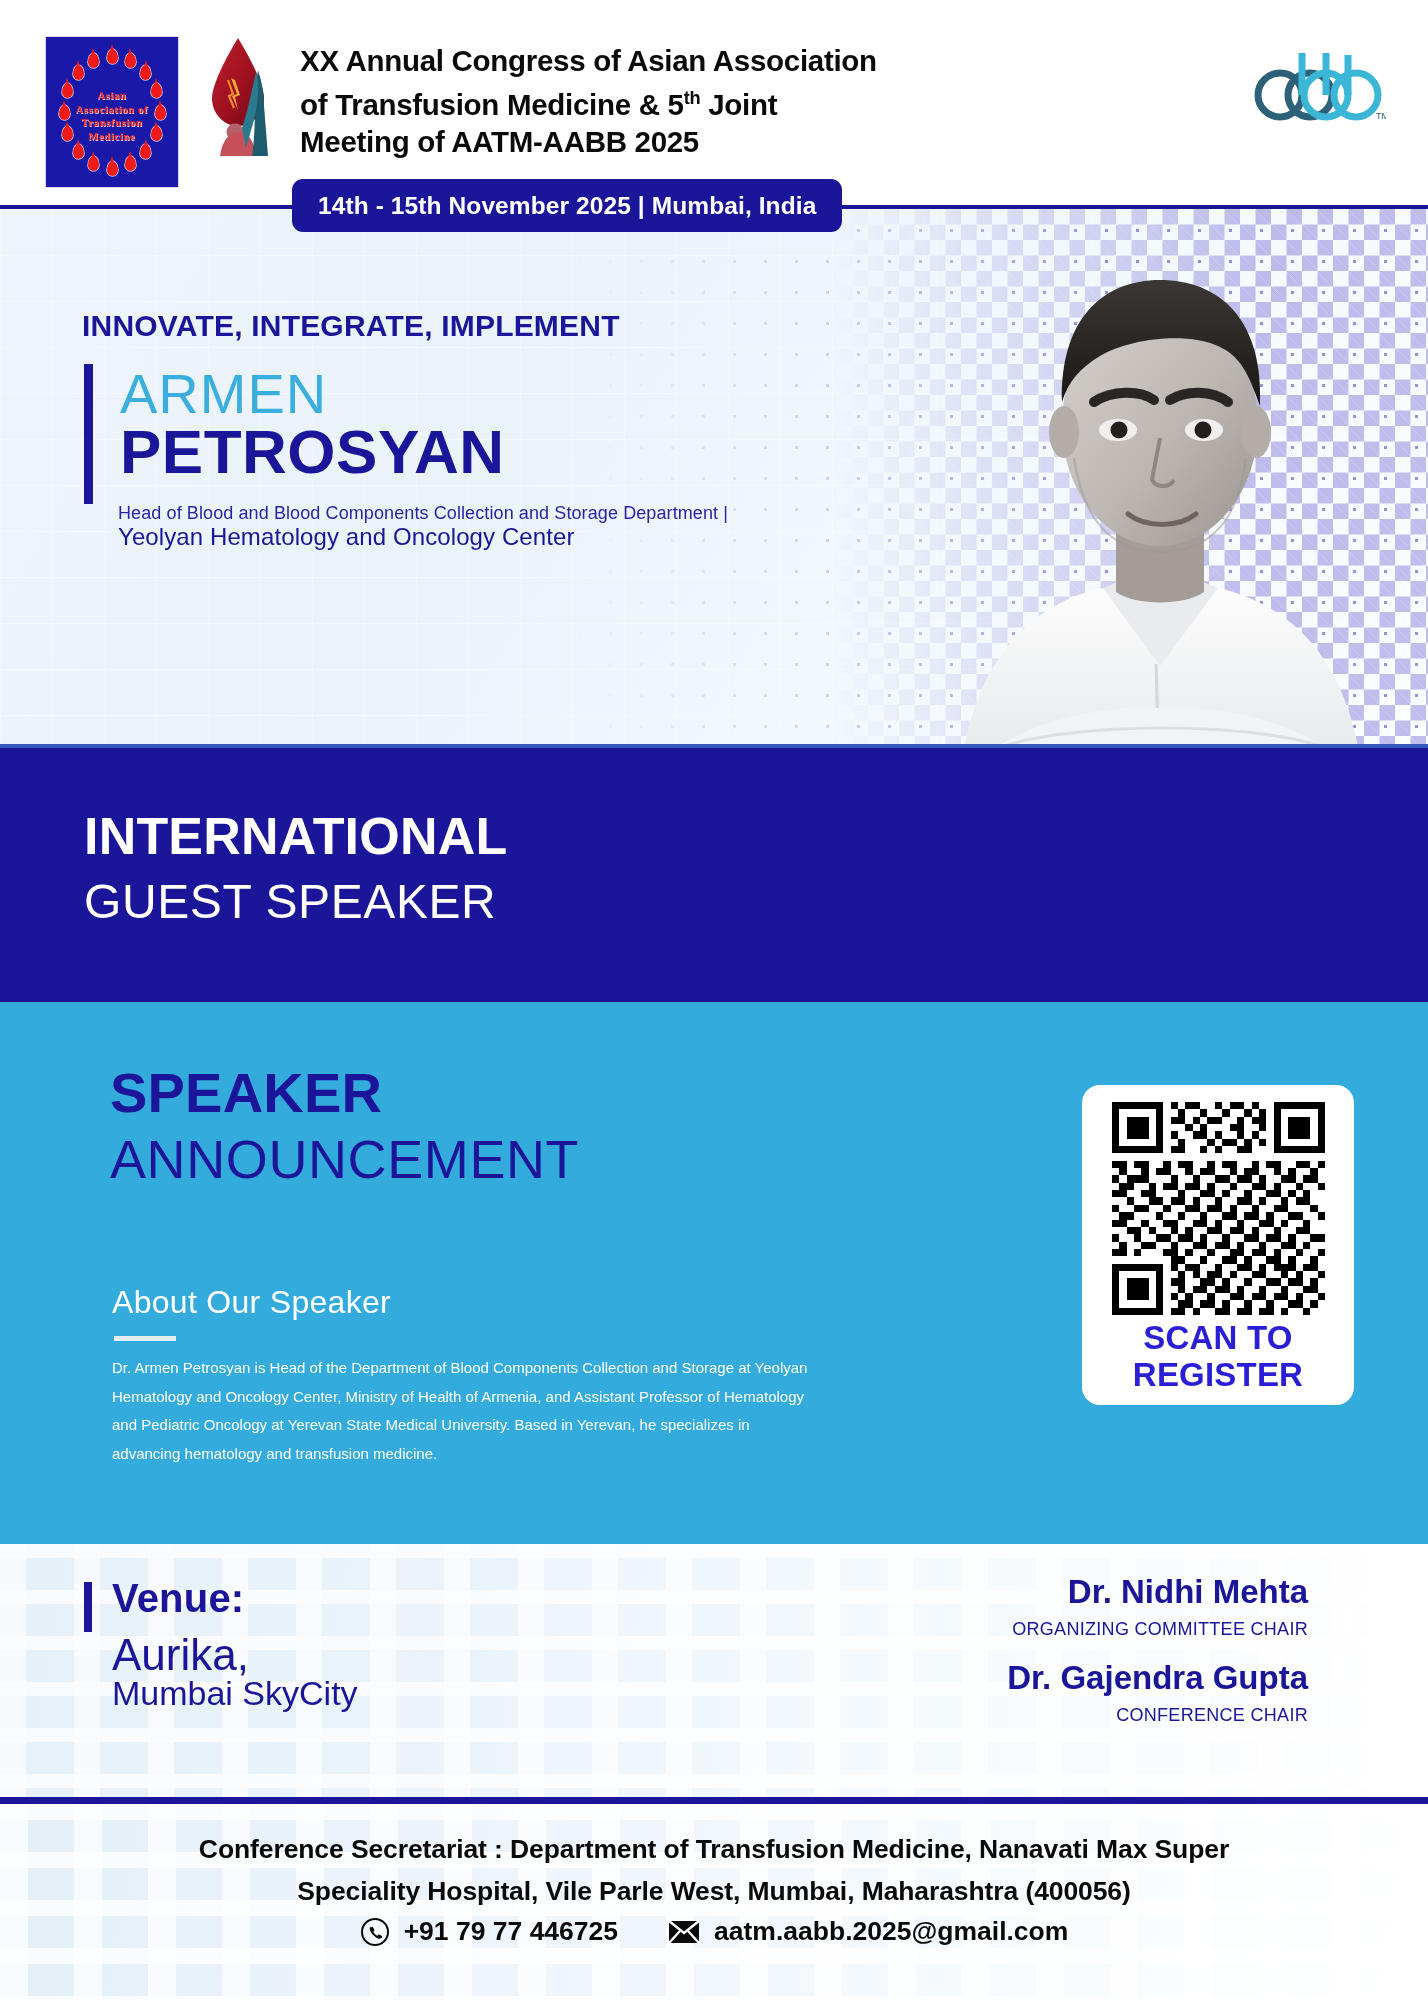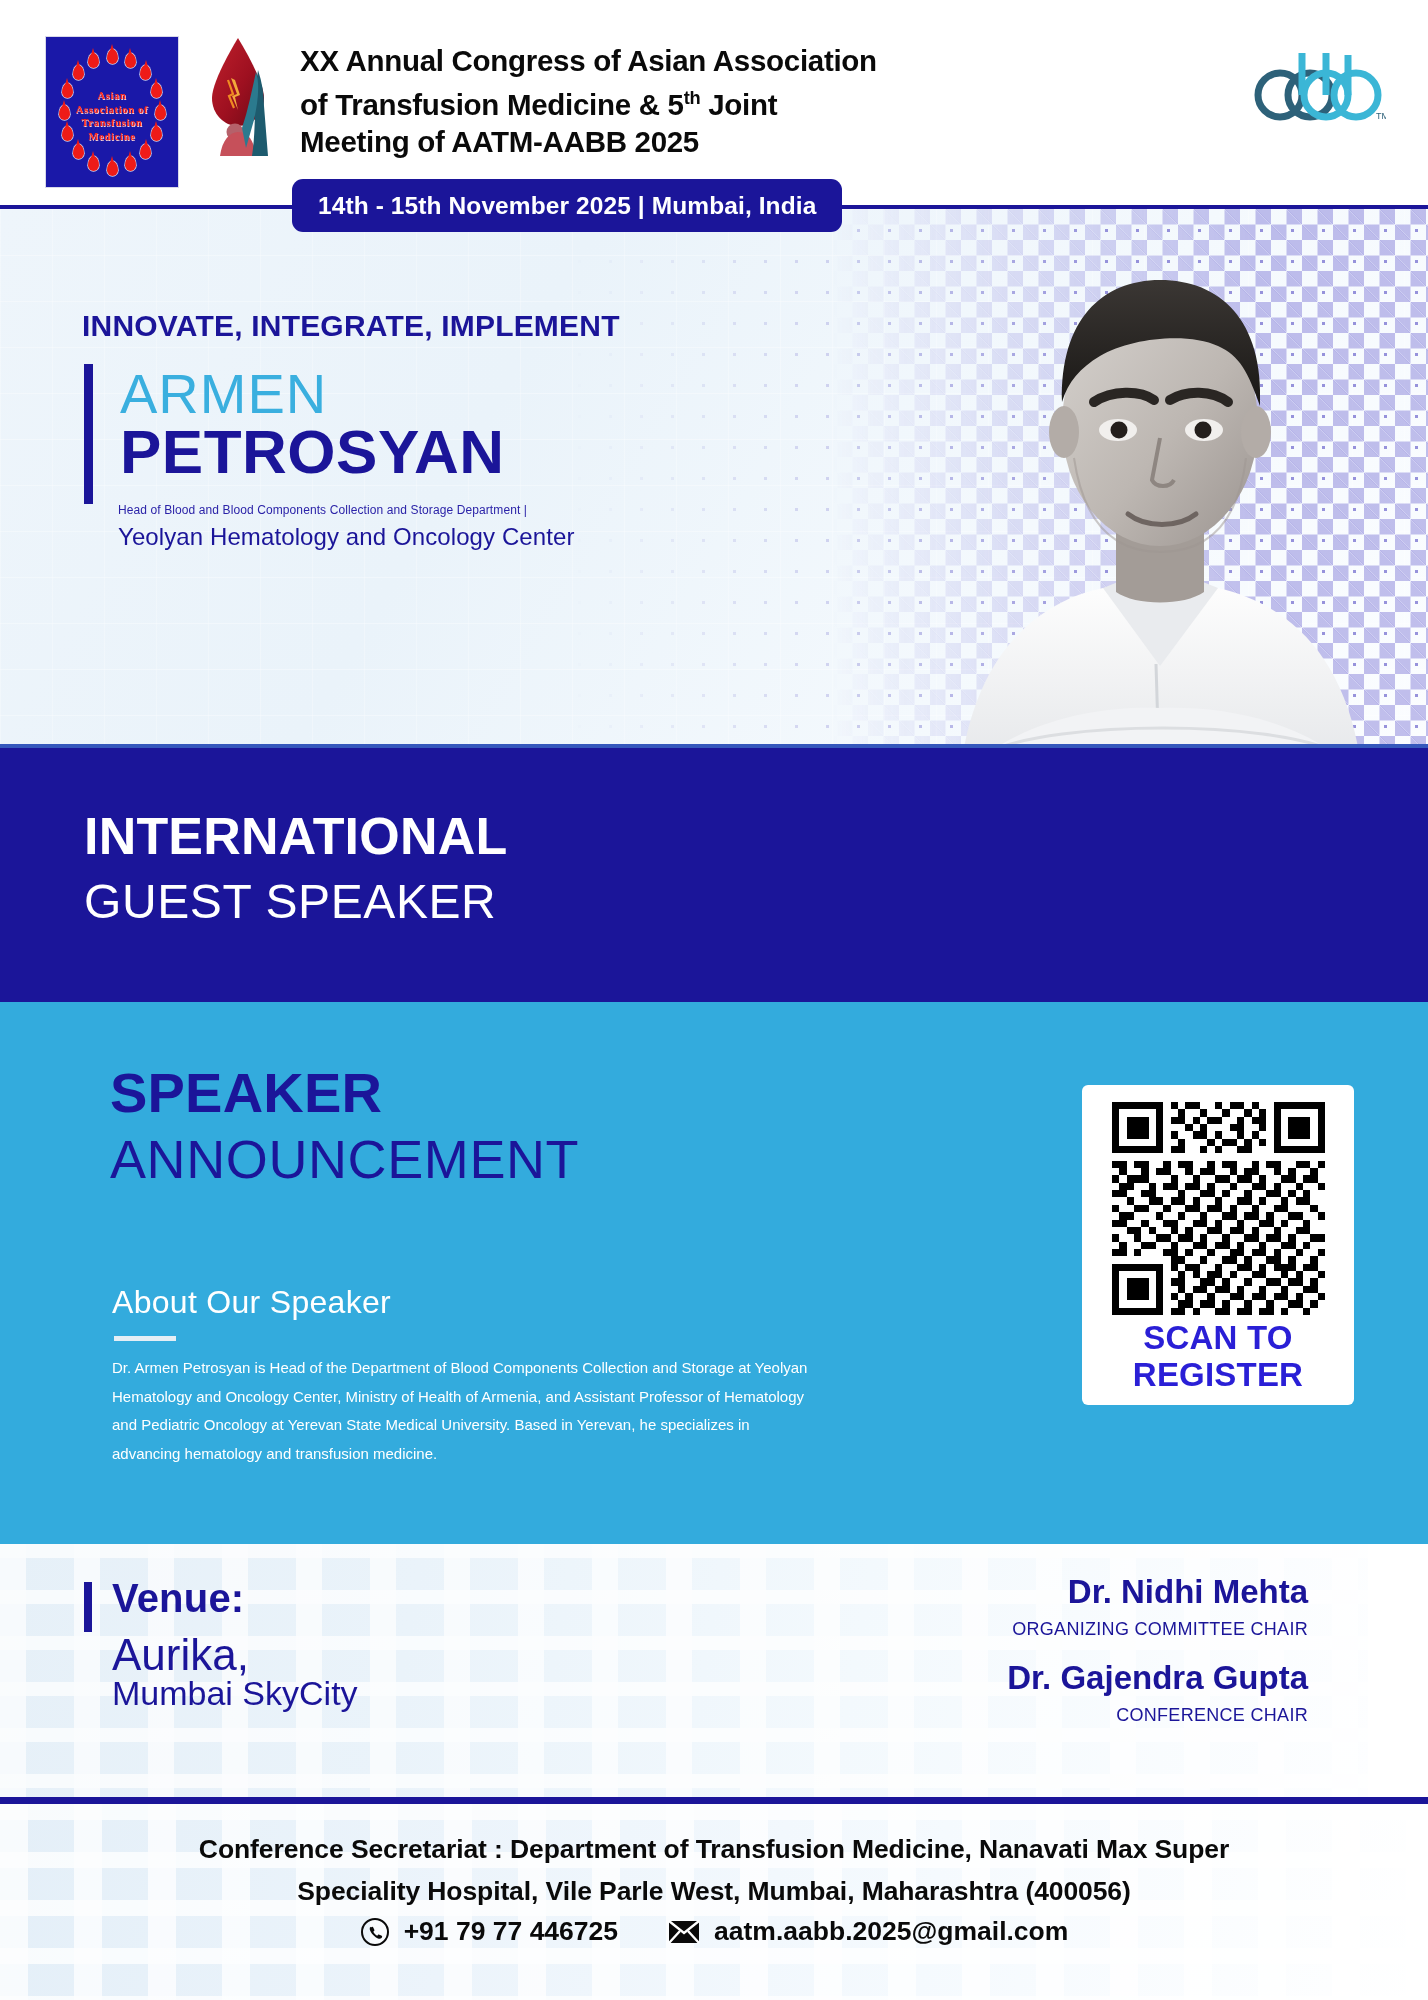--- a/index.html
+++ b/index.html
@@ -115,21 +115,21 @@
   .name-first {
     position:absolute; left:120px; top:152px;
     font-size:56px; font-weight:300; color:#3aafdf; letter-spacing:1px; z-index:6;
   }
   .name-last {
     position:absolute; left:120px; top:207px;
     font-size:62px; font-weight:bold; color:#1b1599; letter-spacing:0.5px; z-index:6;
   }
   .role-1 {
     position:absolute; left:118px; top:294px;
-    font-size:12px; color:#2b23a8; letter-spacing:0.1px; z-index:6;
+    font-size:18px; color:#2b23a8; letter-spacing:0.1px; z-index:6;
   }
   .role-2 {
     position:absolute; left:118px; top:314px;
     font-size:24px; color:#1b1599; letter-spacing:0.1px; z-index:6;
   }
 
   
   .portrait {
     position:absolute; right:0px; bottom:-52px; width:540px; height:600px; z-index:5;
   }
@@ -171,21 +171,21 @@
     background:#e4eef5;
   }
   .about-body {
     position:absolute; left:112px; top:352px; width:700px;
     font-size:15px; line-height:28.5px; color:#ffffff; font-weight:400;
   }
 
   
   .qr-card {
     position:absolute; left:1082px; top:1085px; width:272px; height:320px;
-    background:#ffffff; border-radius:6px;
+    background:#ffffff; border-radius:18px;
     display:flex; flex-direction:column; align-items:center;
     padding-top:17px; z-index:8;
   }
   .qr-img { width:213px; height:213px; display:block; }
   .qr-label {
     margin-top:4px; text-align:center; color:#2a1fd6;
     font-size:33px; font-weight:bold; line-height:37px; letter-spacing:0.2px;
   }
 
   

